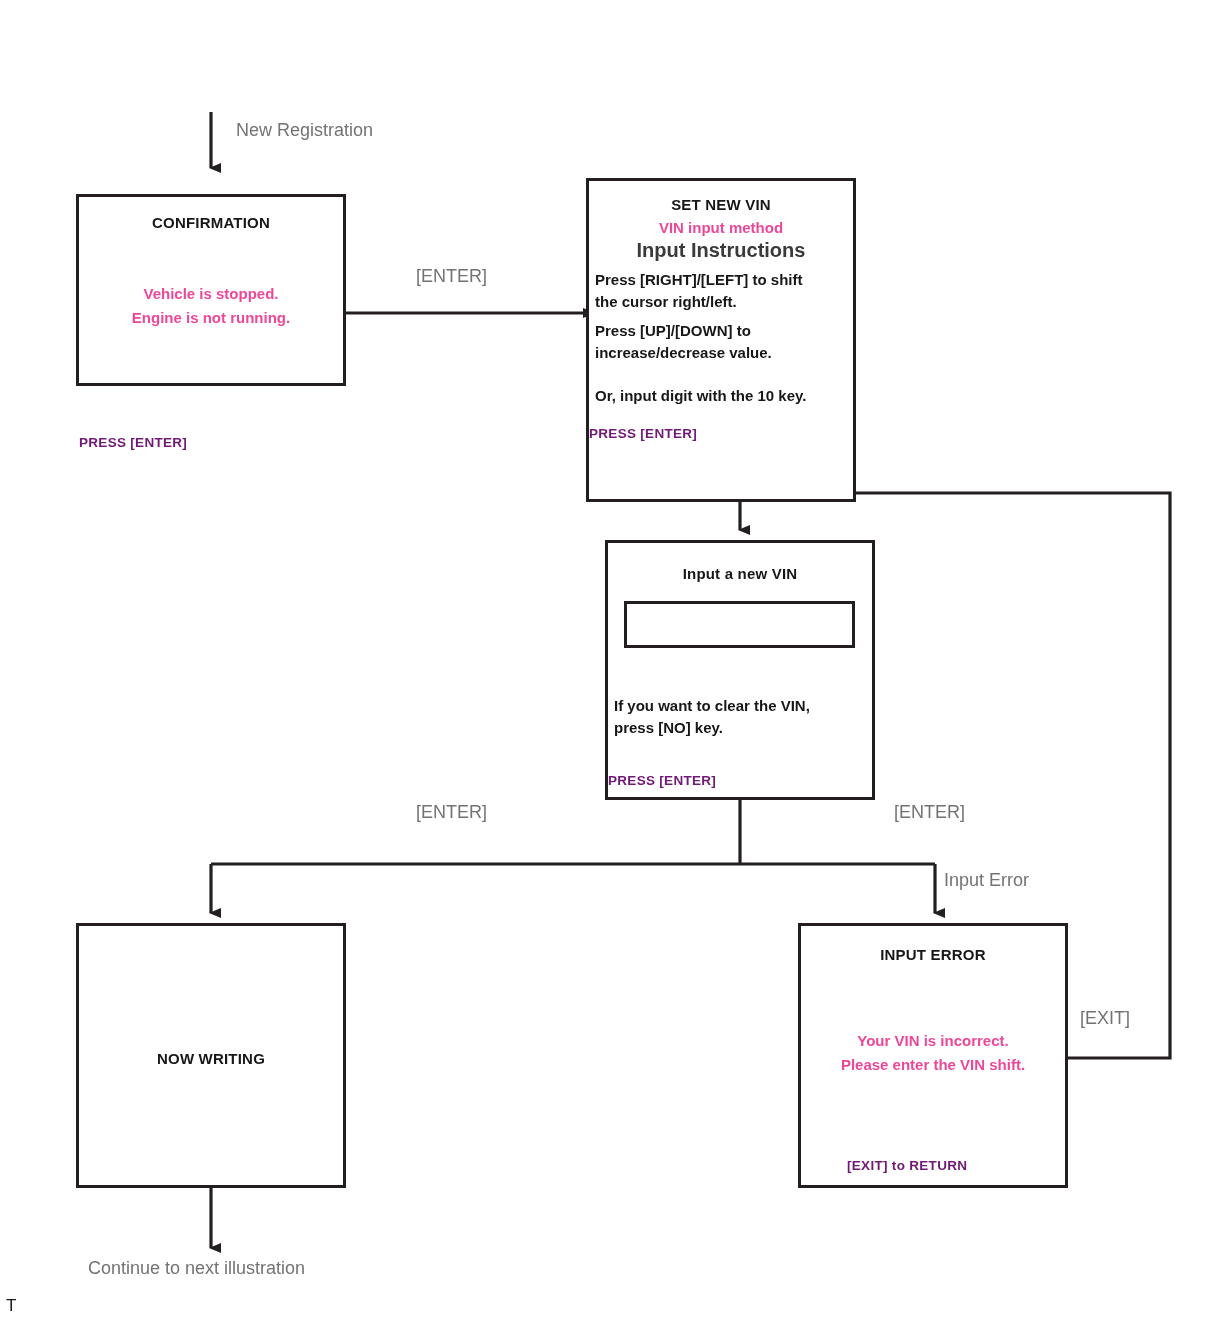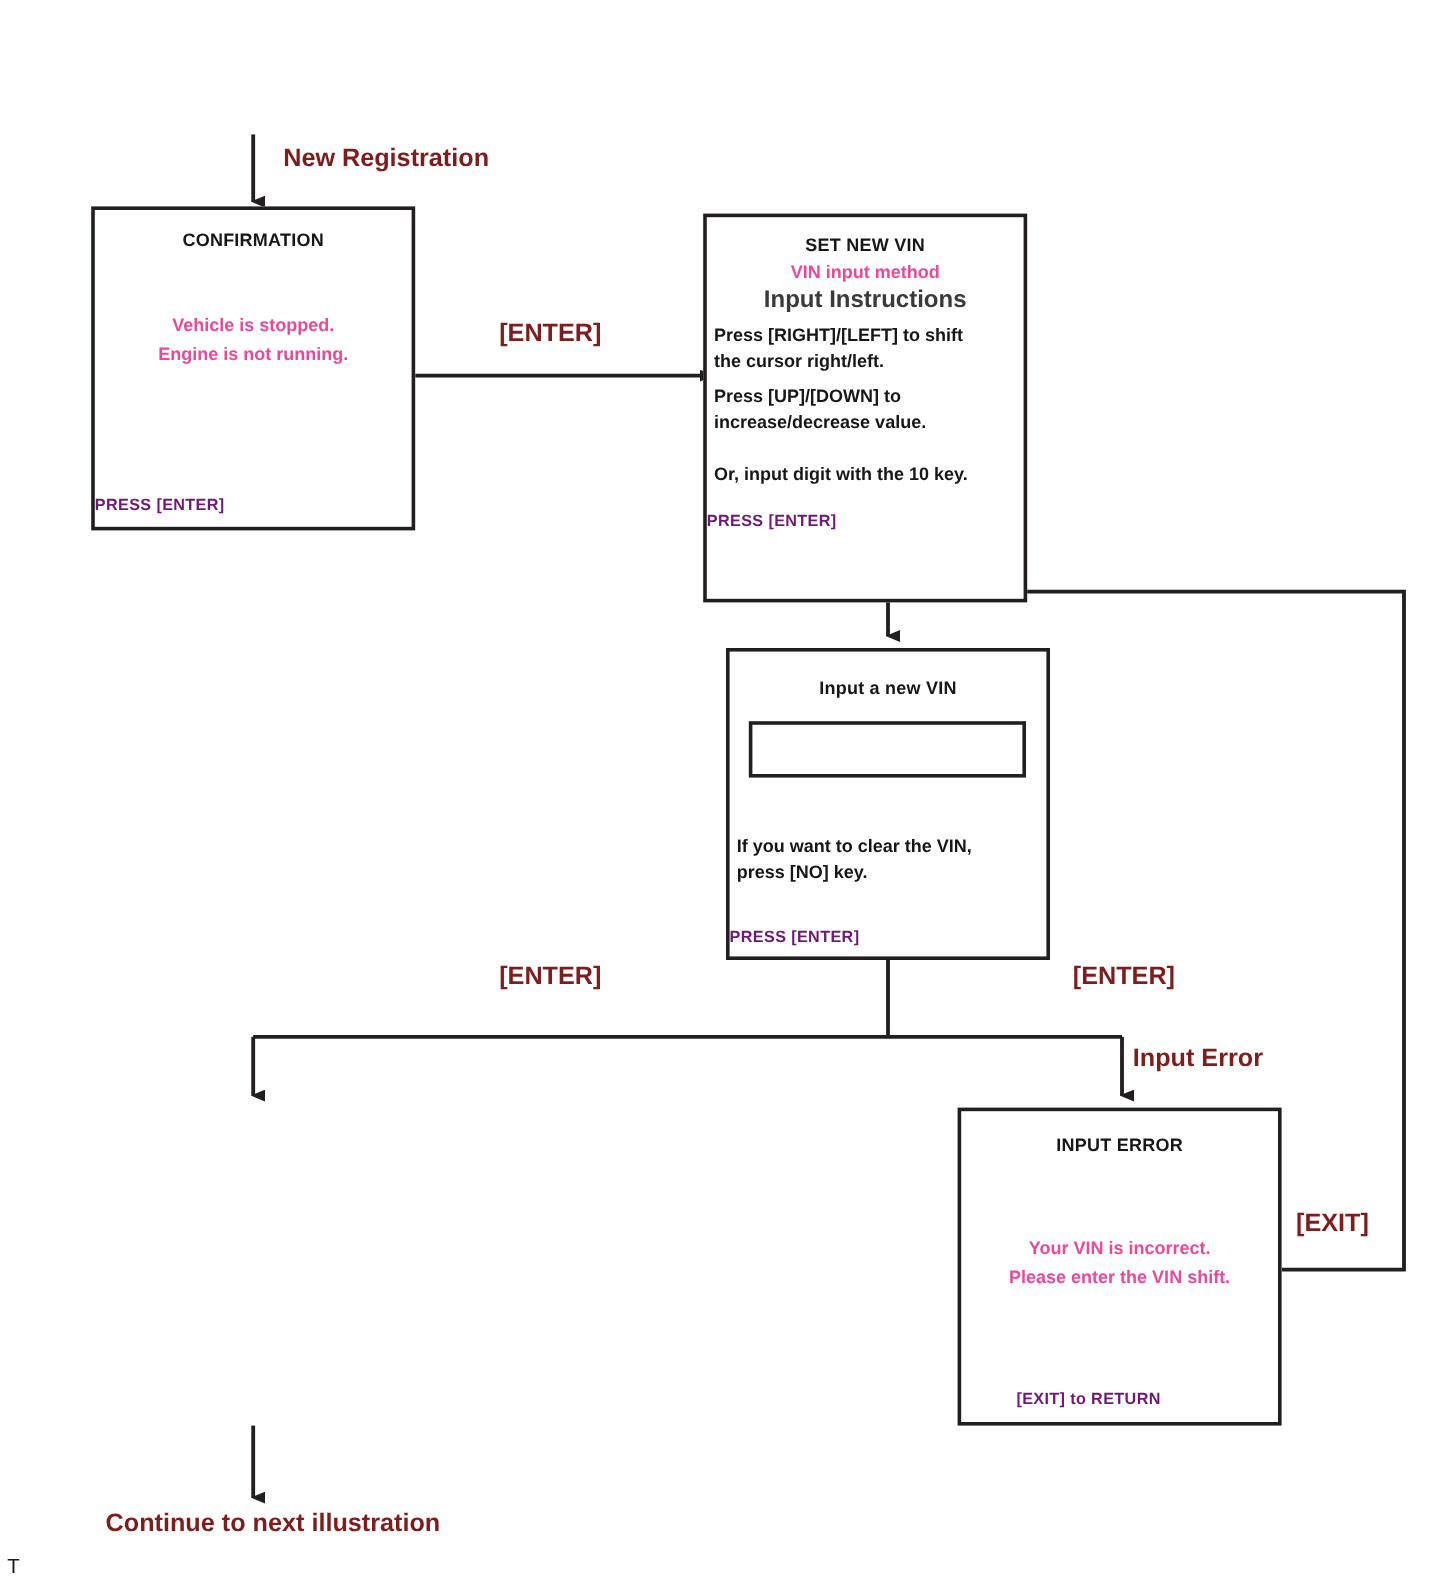--- a/index.html
+++ b/index.html
@@ -75,23 +75,23 @@
     color: #701a75;
   }
   .vin-field {
     position: absolute;
     box-sizing: border-box;
     border: 3px solid #231f20;
     background: #ffffff;
   }
   .flow-label {
     position: absolute;
-    font-size: 21px;
-    font-weight: bold;
-    color: #7f1d1d;
+    font-size: 18px;
+    font-weight: normal;
+    color: #737373;
     white-space: nowrap;
   }
   .corner-mark {
     position: absolute;
     font-size: 17px;
     color: #1a1a1a;
   }
 </style>
 </head>
 <body>
@@ -144,21 +144,21 @@
   <div class="flow-label" style="left:614px; top:459px;">[ENTER]</div>
 
   <div class="flow-label" style="left:416px; top:802px;">[ENTER]</div>
 
   <div class="flow-label" style="left:894px; top:802px;">[ENTER]</div>
 
   <div class="flow-label" style="left:944px; top:870px;">Input Error</div>
 
   <div class="flow-label" style="left:1080px; top:1008px;">[EXIT]</div>
 
-  <div class="screen-box" style="left:76px; top:172px; width:270px; height:270px;">
+  <div class="screen-box" style="left:76px; top:194px; width:270px; height:192px;">
     <div class="screen-title" style="top:17px;">CONFIRMATION</div>
     <div class="screen-sub" style="top:88px;">Vehicle is stopped.</div>
     <div class="screen-sub" style="top:112px;">Engine is not running.</div>
     <div class="screen-footer" style="top:238px;">PRESS [ENTER]</div>
   </div>
 
   <div class="screen-box" style="left:586px; top:178px; width:270px; height:324px;">
     <div class="screen-title" style="top:15px;">SET NEW VIN</div>
     <div class="screen-sub" style="top:38px;">VIN input method</div>
     <div class="screen-light" style="top:58px;font-weight:bold;">Input Instructions</div>
@@ -175,20 +175,23 @@
 
     <div class="vin-field" style="left:16px; top:58px; width:231px; height:47px;">
       <input type="text" readonly="" style="width: 100%; height: 100%; box-sizing: border-box; border: 0px; outline: 0px; background: transparent; font-family: &quot;Liberation Sans&quot;, sans-serif; font-size: 16px; font-weight: bold; padding: 0px 8px; color: rgb(23, 23, 23);" value="">
     </div>
 
     <div class="screen-body" style="top:152px;">If you want to clear the VIN,</div>
     <div class="screen-body" style="top:174px;">press [NO] key.</div>
     <div class="screen-footer" style="top:230px;">PRESS [ENTER]</div>
   </div>
 
+  <div class="screen-box" style="left:76px; top:923px; width:270px; height:265px;">
+    <div class="screen-title" style="top:124px;">NOW WRITING</div>
+  </div>
 
   <div class="screen-box" style="left:798px; top:923px; width:270px; height:265px;">
     <div class="screen-title" style="top:20px;">INPUT  ERROR</div>
     <div class="screen-sub" style="top:106px;">Your VIN is incorrect.</div>
     <div class="screen-sub" style="top:130px;">Please enter the VIN shift.</div>
     <div class="screen-footer" style="top:232px;padding-left:46px;">[EXIT] to RETURN</div>
   </div>
 
 </div>
 

